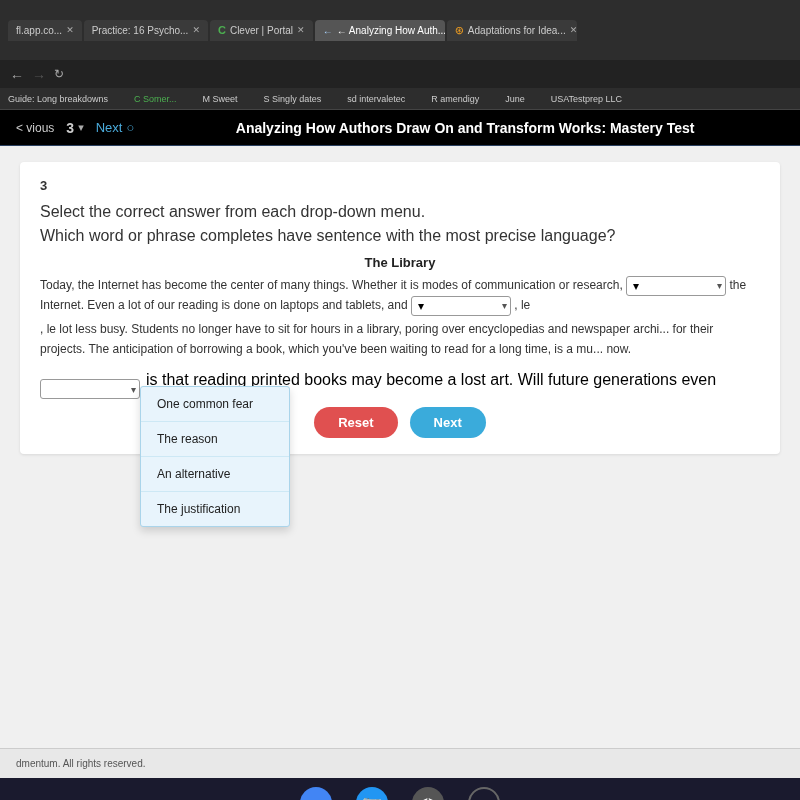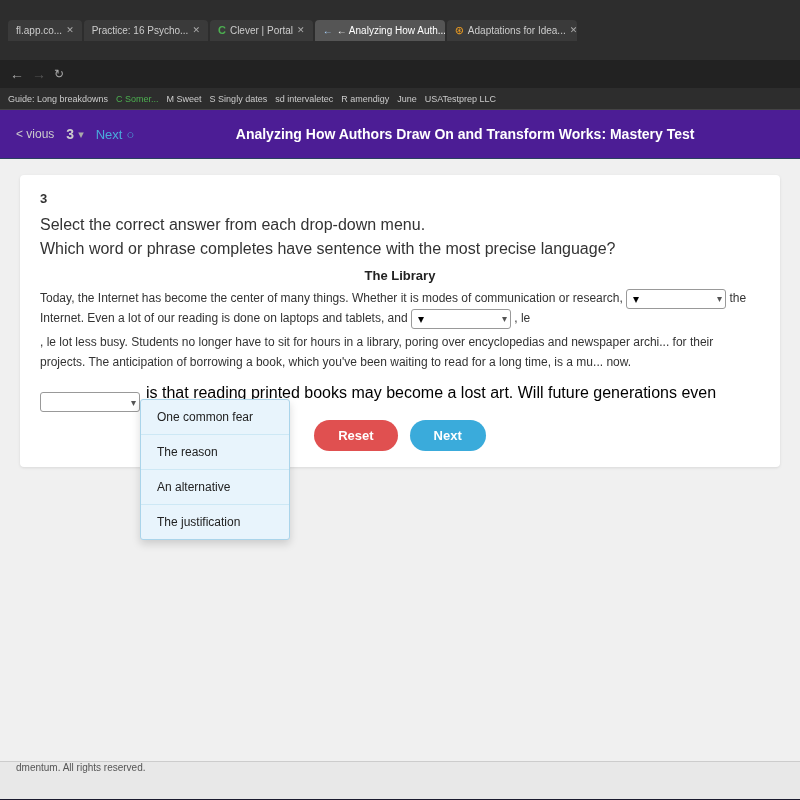--- a/index.html
+++ b/index.html
@@ -70,33 +70,33 @@
       outline: none;
     }
 
     
     .bookmarks-bar {
       background: #2d2d2d;
       height: 22px;
       display: flex;
       align-items: center;
       padding: 0 8px;
-      gap: 8px;
+      gap: 26px;
       border-bottom: 1px solid #444;
     }
     .bookmark-item {
       color: #ccc;
       font-size: 9px;
       white-space: nowrap;
     }
 
     
     .app-header {
-      background: #4c1d95;
-      height: 49px;
+      background: #000000;
+      height: 36px;
       display: flex;
       align-items: center;
       padding: 0 16px;
       gap: 12px;
       border-bottom: 1px solid #2a4060;
     }
     .app-header-nav {
       color: #ccc;
       font-size: 13px;
       display: flex;
@@ -241,23 +241,23 @@
       border-radius: 20px;
       padding: 8px 24px;
       font-size: 13px;
       cursor: pointer;
       font-weight: bold;
     }
 
     
     .footer {
       background: #e8e8e8;
-      height: 38px;
-      display: flex;
-      align-items: flex-start;
+      height: 30px;
+      display: flex;
+      align-items: center;
       padding: 0 16px;
       font-size: 10px;
       color: #555;
       border-top: 1px solid #ccc;
     }
 
     
     .taskbar {
       background: #1a1a2e;
       height: 50px;

